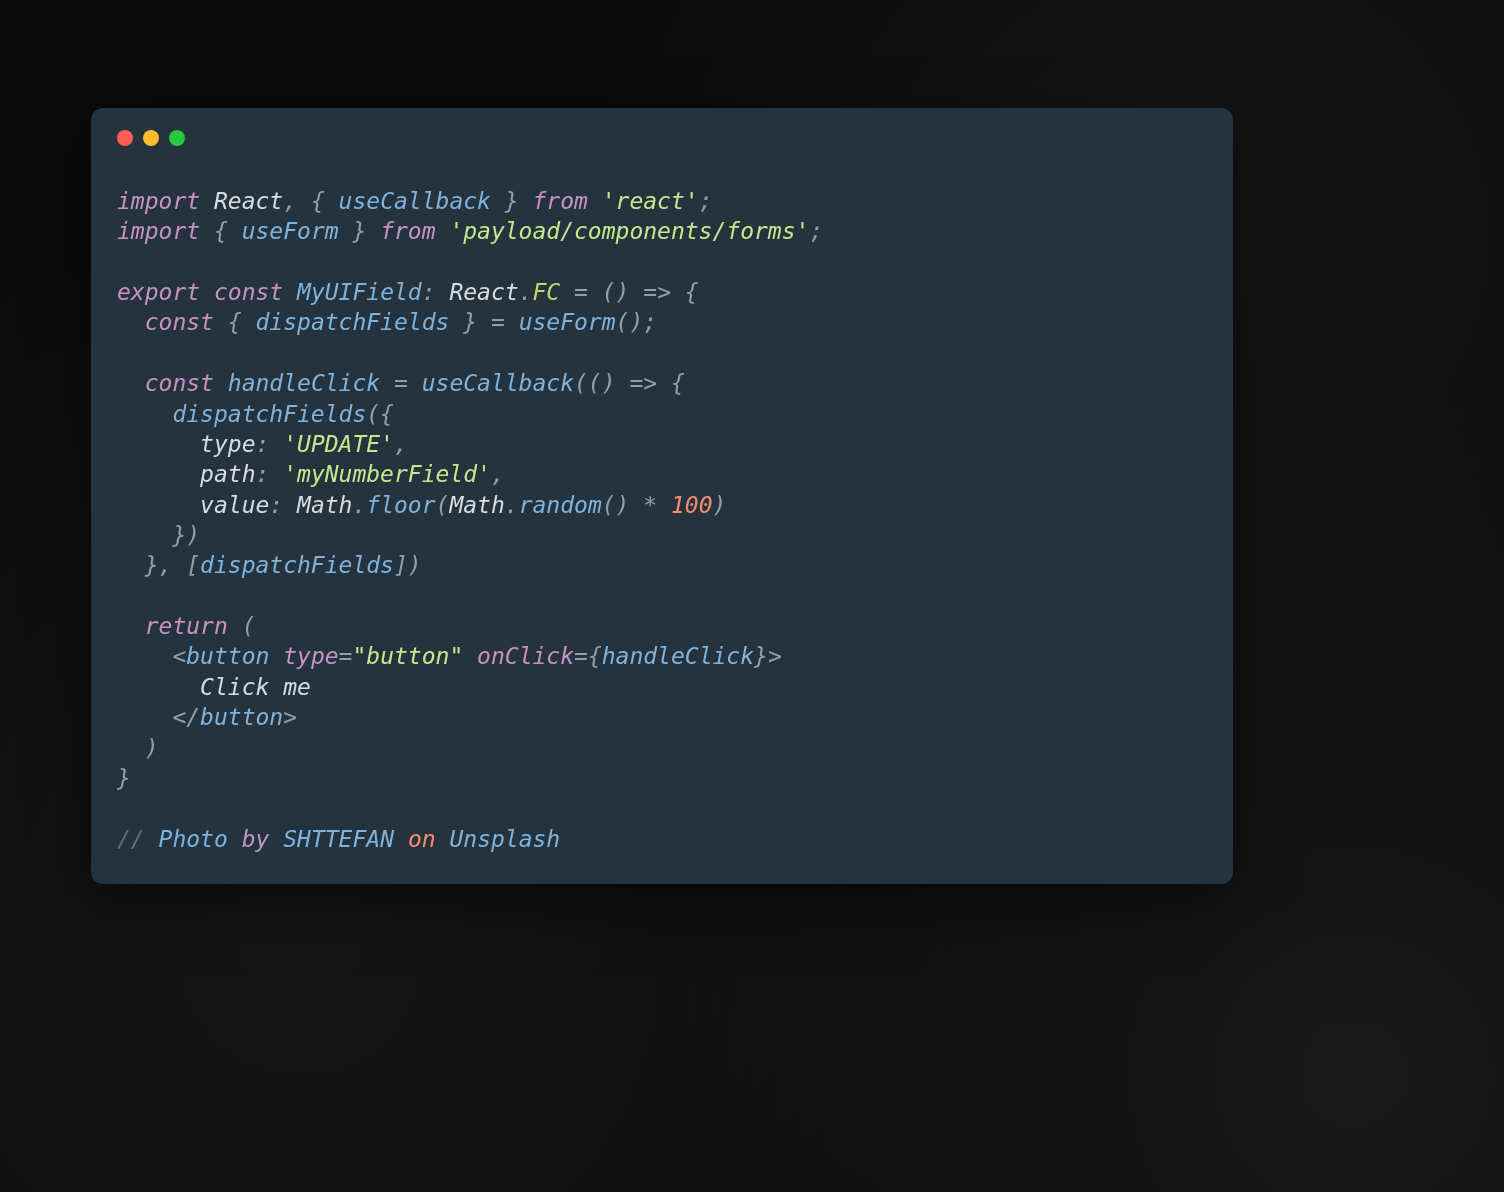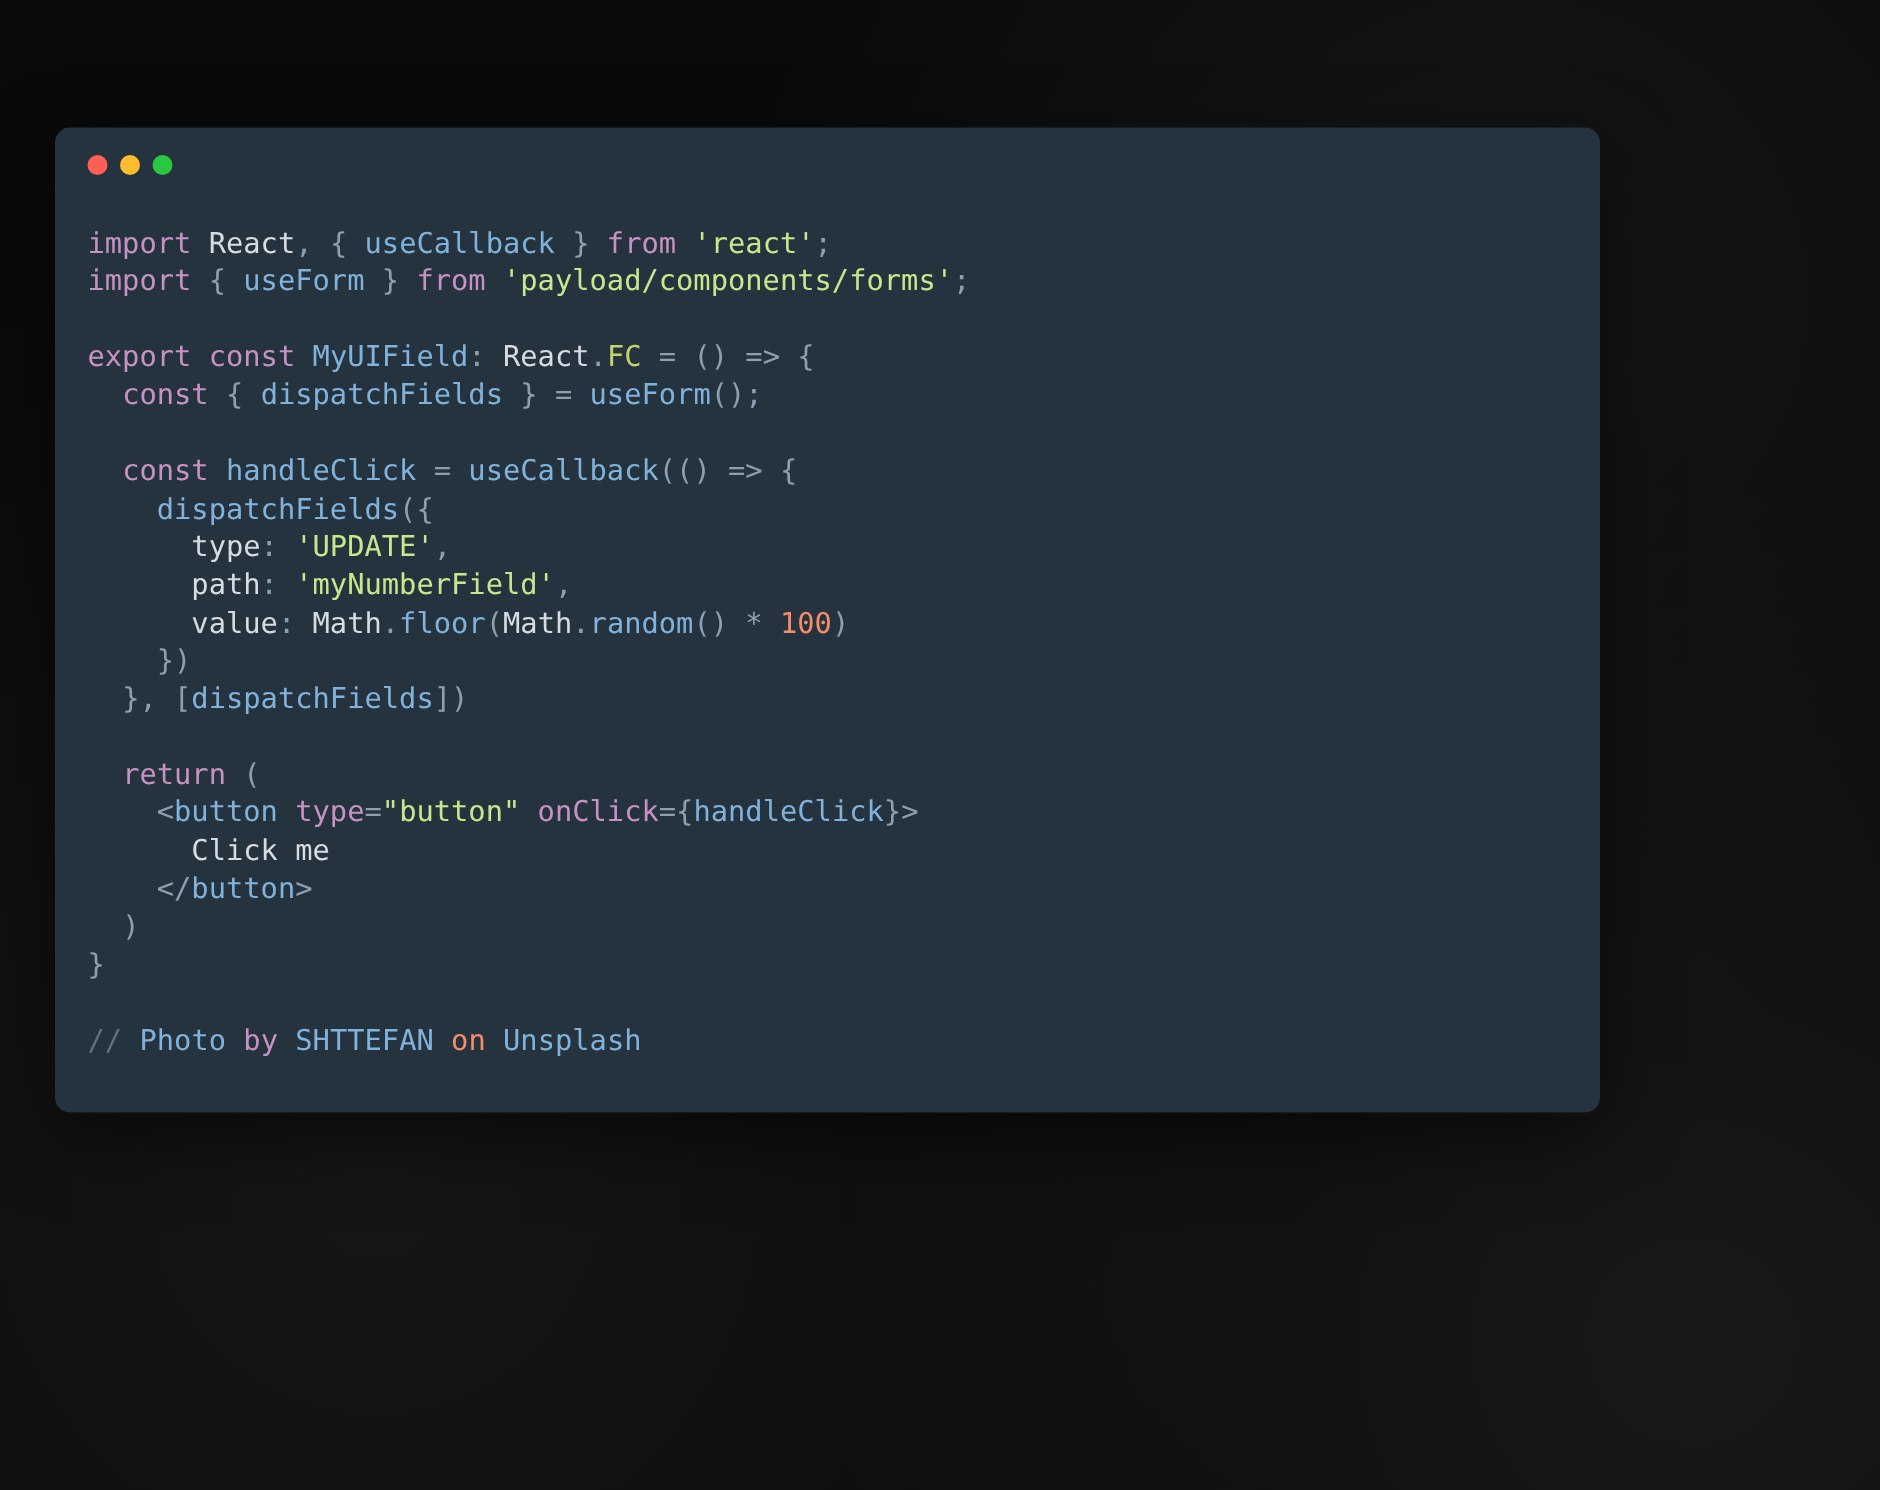--- a/index.html
+++ b/index.html
@@ -17,26 +17,27 @@
         radial-gradient(circle at 90% 90%, rgba(60,60,60,0.3) 0%, transparent 40%);
       display: flex;
       align-items: center;
       justify-content: center;
       font-family: 'Menlo', 'Monaco', 'Consolas', monospace;
       overflow: hidden;
     }
     .window {
       background: #24333d;
       border-radius: 12px;
-      width: 1236px;
-      padding: 22px 26px 42px 26px;
+      width: 1142px;
+      padding: 22px 26px 30px 26px;
       box-shadow: 0 20px 60px rgba(0,0,0,0.5);
       position: relative;
       top: -100px;
       left: -90px;
+      font-style: italic;
     }
     .traffic-lights {
       display: flex;
       gap: 10px;
       margin-bottom: 40px;
     }
     .traffic-light {
       width: 16px;
       height: 16px;
       border-radius: 50%;

